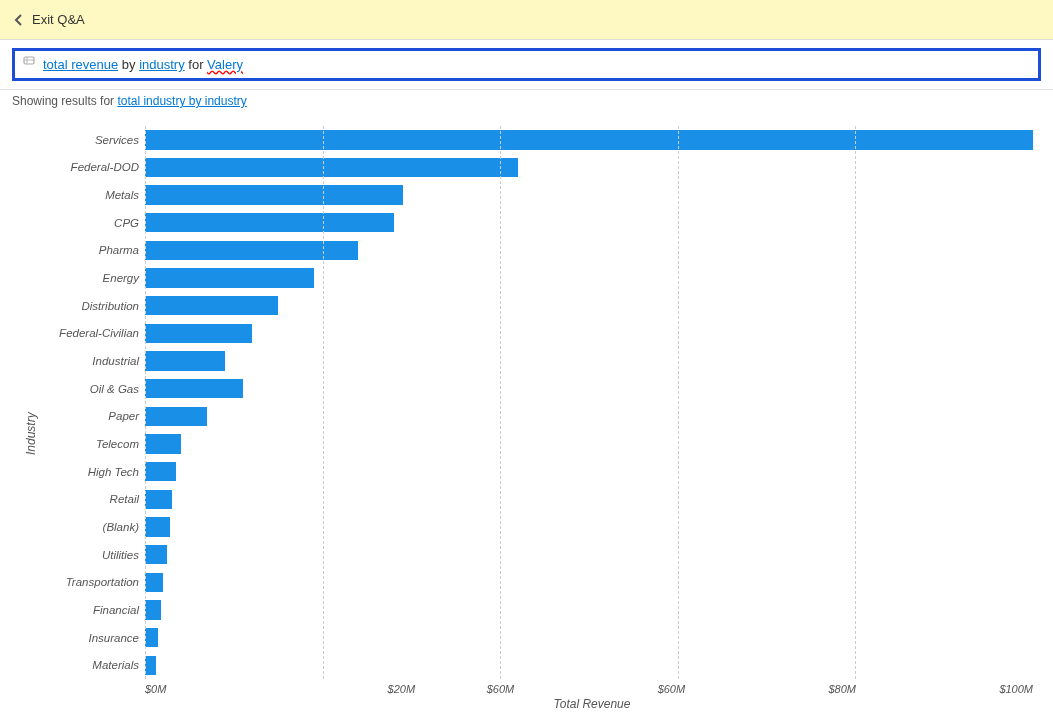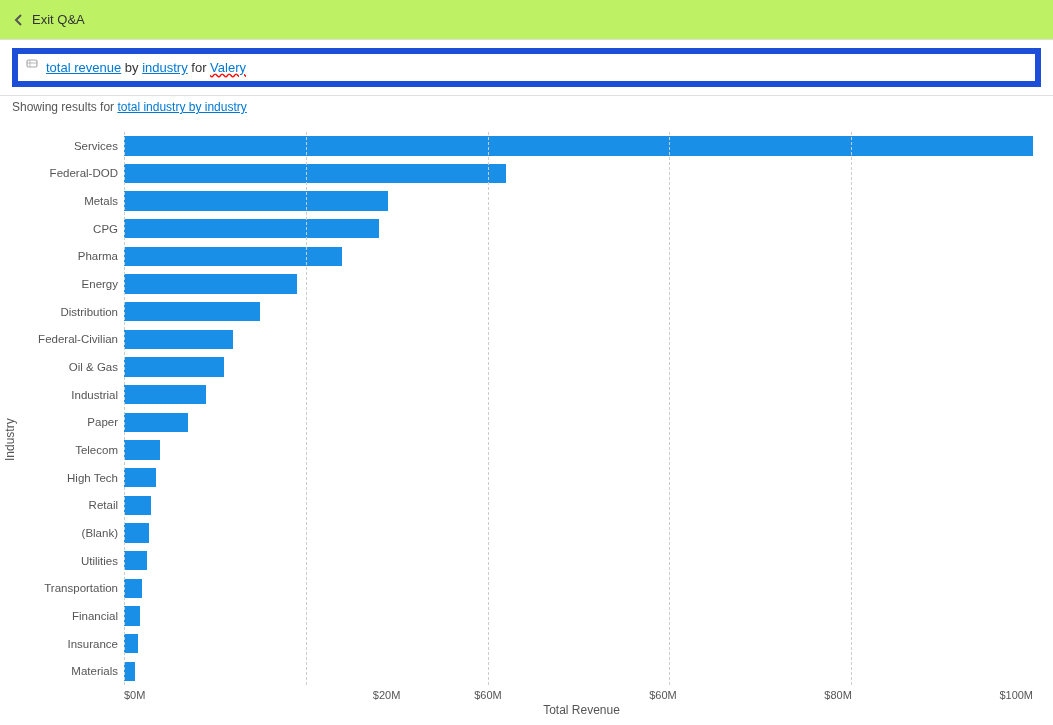--- a/index.html
+++ b/index.html
@@ -2,41 +2,41 @@
 <html><head>
   <meta charset="utf-8">
   <style>
     * { box-sizing: border-box; margin: 0; padding: 0; }
     body { font-family: 'Segoe UI', Arial, sans-serif; background: #fff; width: 1053px; height: 725px; overflow: hidden; font-size: 13px; color: #333; }
 
     .header {
       display: flex;
       align-items: center;
       padding: 8px 12px;
-      background: #bef264;
+      background: #fef9c3;
       border-bottom: 1px solid #ddd;
       height: 40px;
     }
     .back-btn {
       display: flex;
       align-items: center;
       gap: 6px;
       cursor: pointer;
       font-size: 13px;
       color: #333;
     }
 
     .search-bar-container {
       padding: 8px 12px;
       border-bottom: 1px solid #e0e0e0;
     }
     .search-bar {
       display: flex;
       align-items: center;
-      border: 6px solid #1d4ed8;
+      border: 3px solid #1d4ed8;
       padding: 5px 8px;
       width: 100%;
       gap: 6px;
     }
     .search-icon-box {
       color: #999;
       font-size: 14px;
     }
     .query-text {
       font-size: 13px;
@@ -48,23 +48,24 @@
       padding: 4px 12px 8px 12px;
       font-size: 12px;
       color: #555;
     }
     .results-info a {
       color: #0078d4;
       text-decoration: underline;
     }
 
     .chart-area {
-      padding: 10px 20px 10px 1px;
+      padding: 10px 20px 10px 22px;
       position: relative;
       height: calc(725px - 40px - 50px - 30px);
+      font-style: italic;
     }
 
     .chart-wrapper {
       display: flex;
       width: 100%;
       height: 100%;
     }
 
     .y-axis-label {
       writing-mode: vertical-rl;
@@ -227,29 +228,29 @@
                 <div class="bar-fill" style="width: 15%; background: rgb(26, 143, 232);"></div>
               </div>
             </div>
             <div class="bar-row">
               <div class="bar-label">Federal-Civilian</div>
               <div class="bar-track">
                 <div class="bar-fill" style="width: 12%; background: rgb(26, 143, 232);"></div>
               </div>
             </div>
             <div class="bar-row">
+              <div class="bar-label">Industrial</div>
+              <div class="bar-track">
+                <div class="bar-fill" style="width: 9%; background: rgb(26, 143, 232);"></div>
+              </div>
+            </div>
+            <div class="bar-row">
               <div class="bar-label">Oil &amp; Gas</div>
               <div class="bar-track">
                 <div class="bar-fill" style="width: 11%; background: rgb(26, 143, 232);"></div>
-              </div>
-            </div>
-            <div class="bar-row">
-              <div class="bar-label">Industrial</div>
-              <div class="bar-track">
-                <div class="bar-fill" style="width: 9%; background: rgb(26, 143, 232);"></div>
               </div>
             </div>
             <div class="bar-row">
               <div class="bar-label">Paper</div>
               <div class="bar-track">
                 <div class="bar-fill" style="width: 7%; background: rgb(26, 143, 232);"></div>
               </div>
             </div>
             <div class="bar-row">
               <div class="bar-label">Telecom</div>

